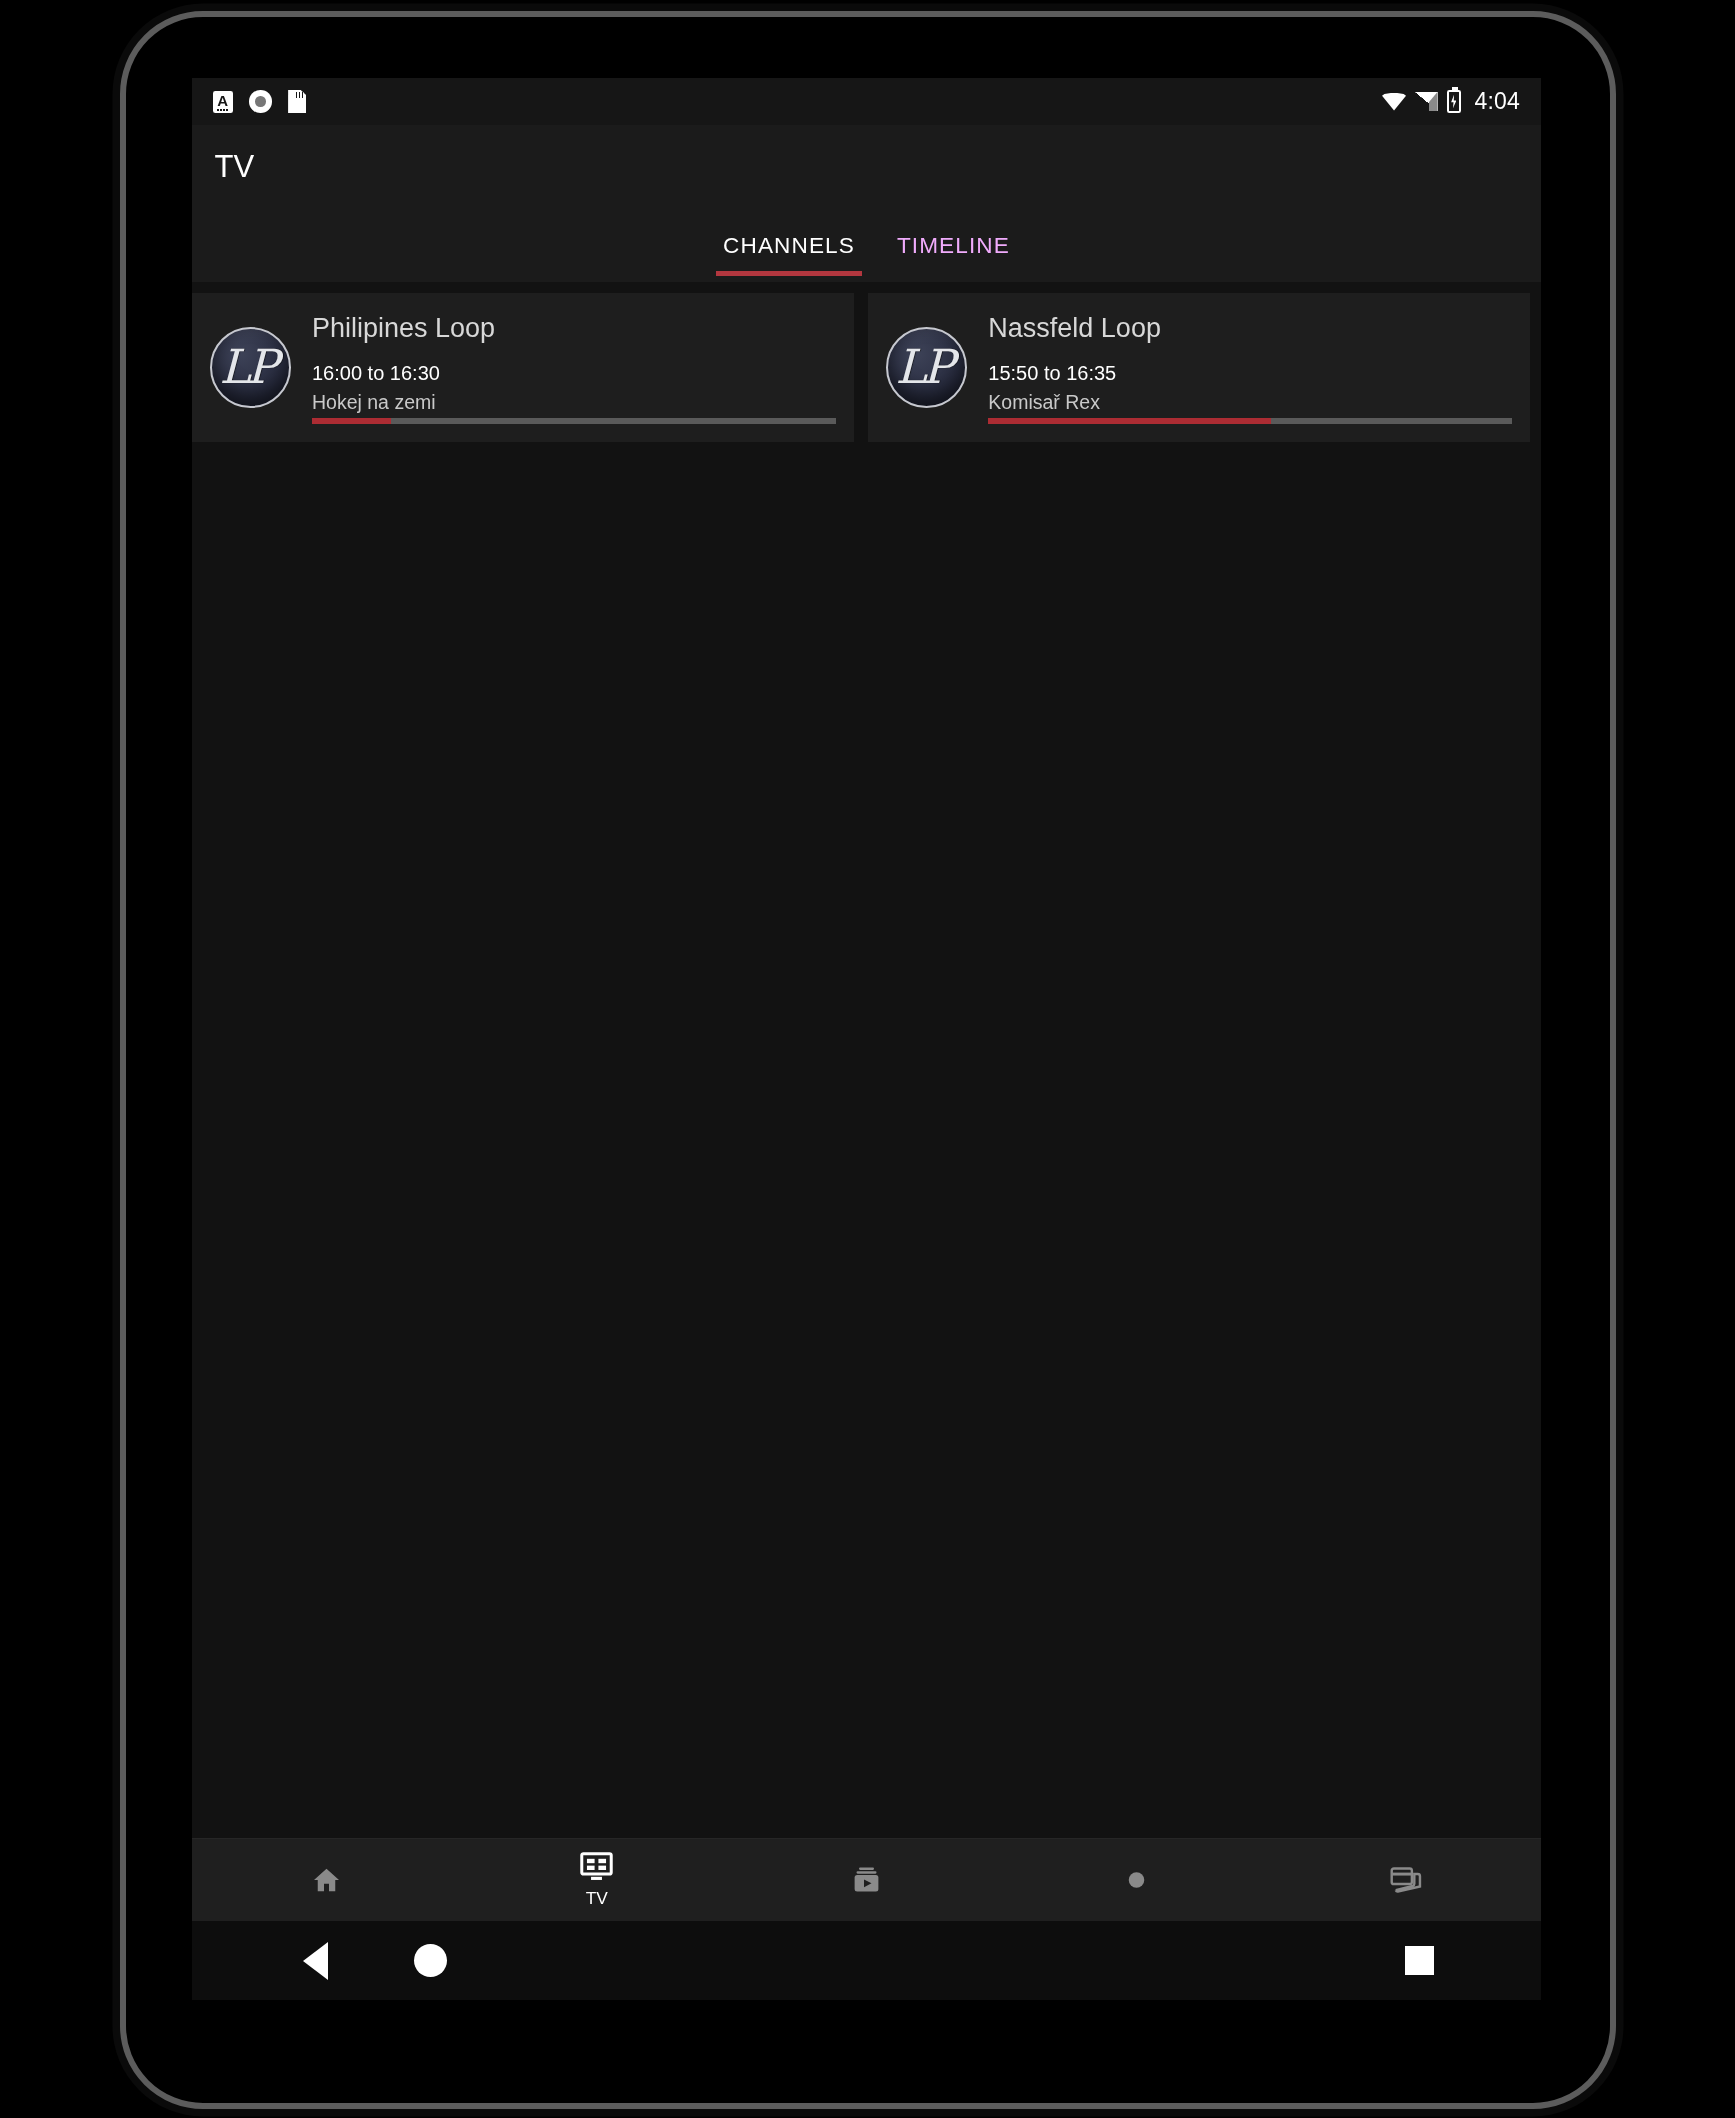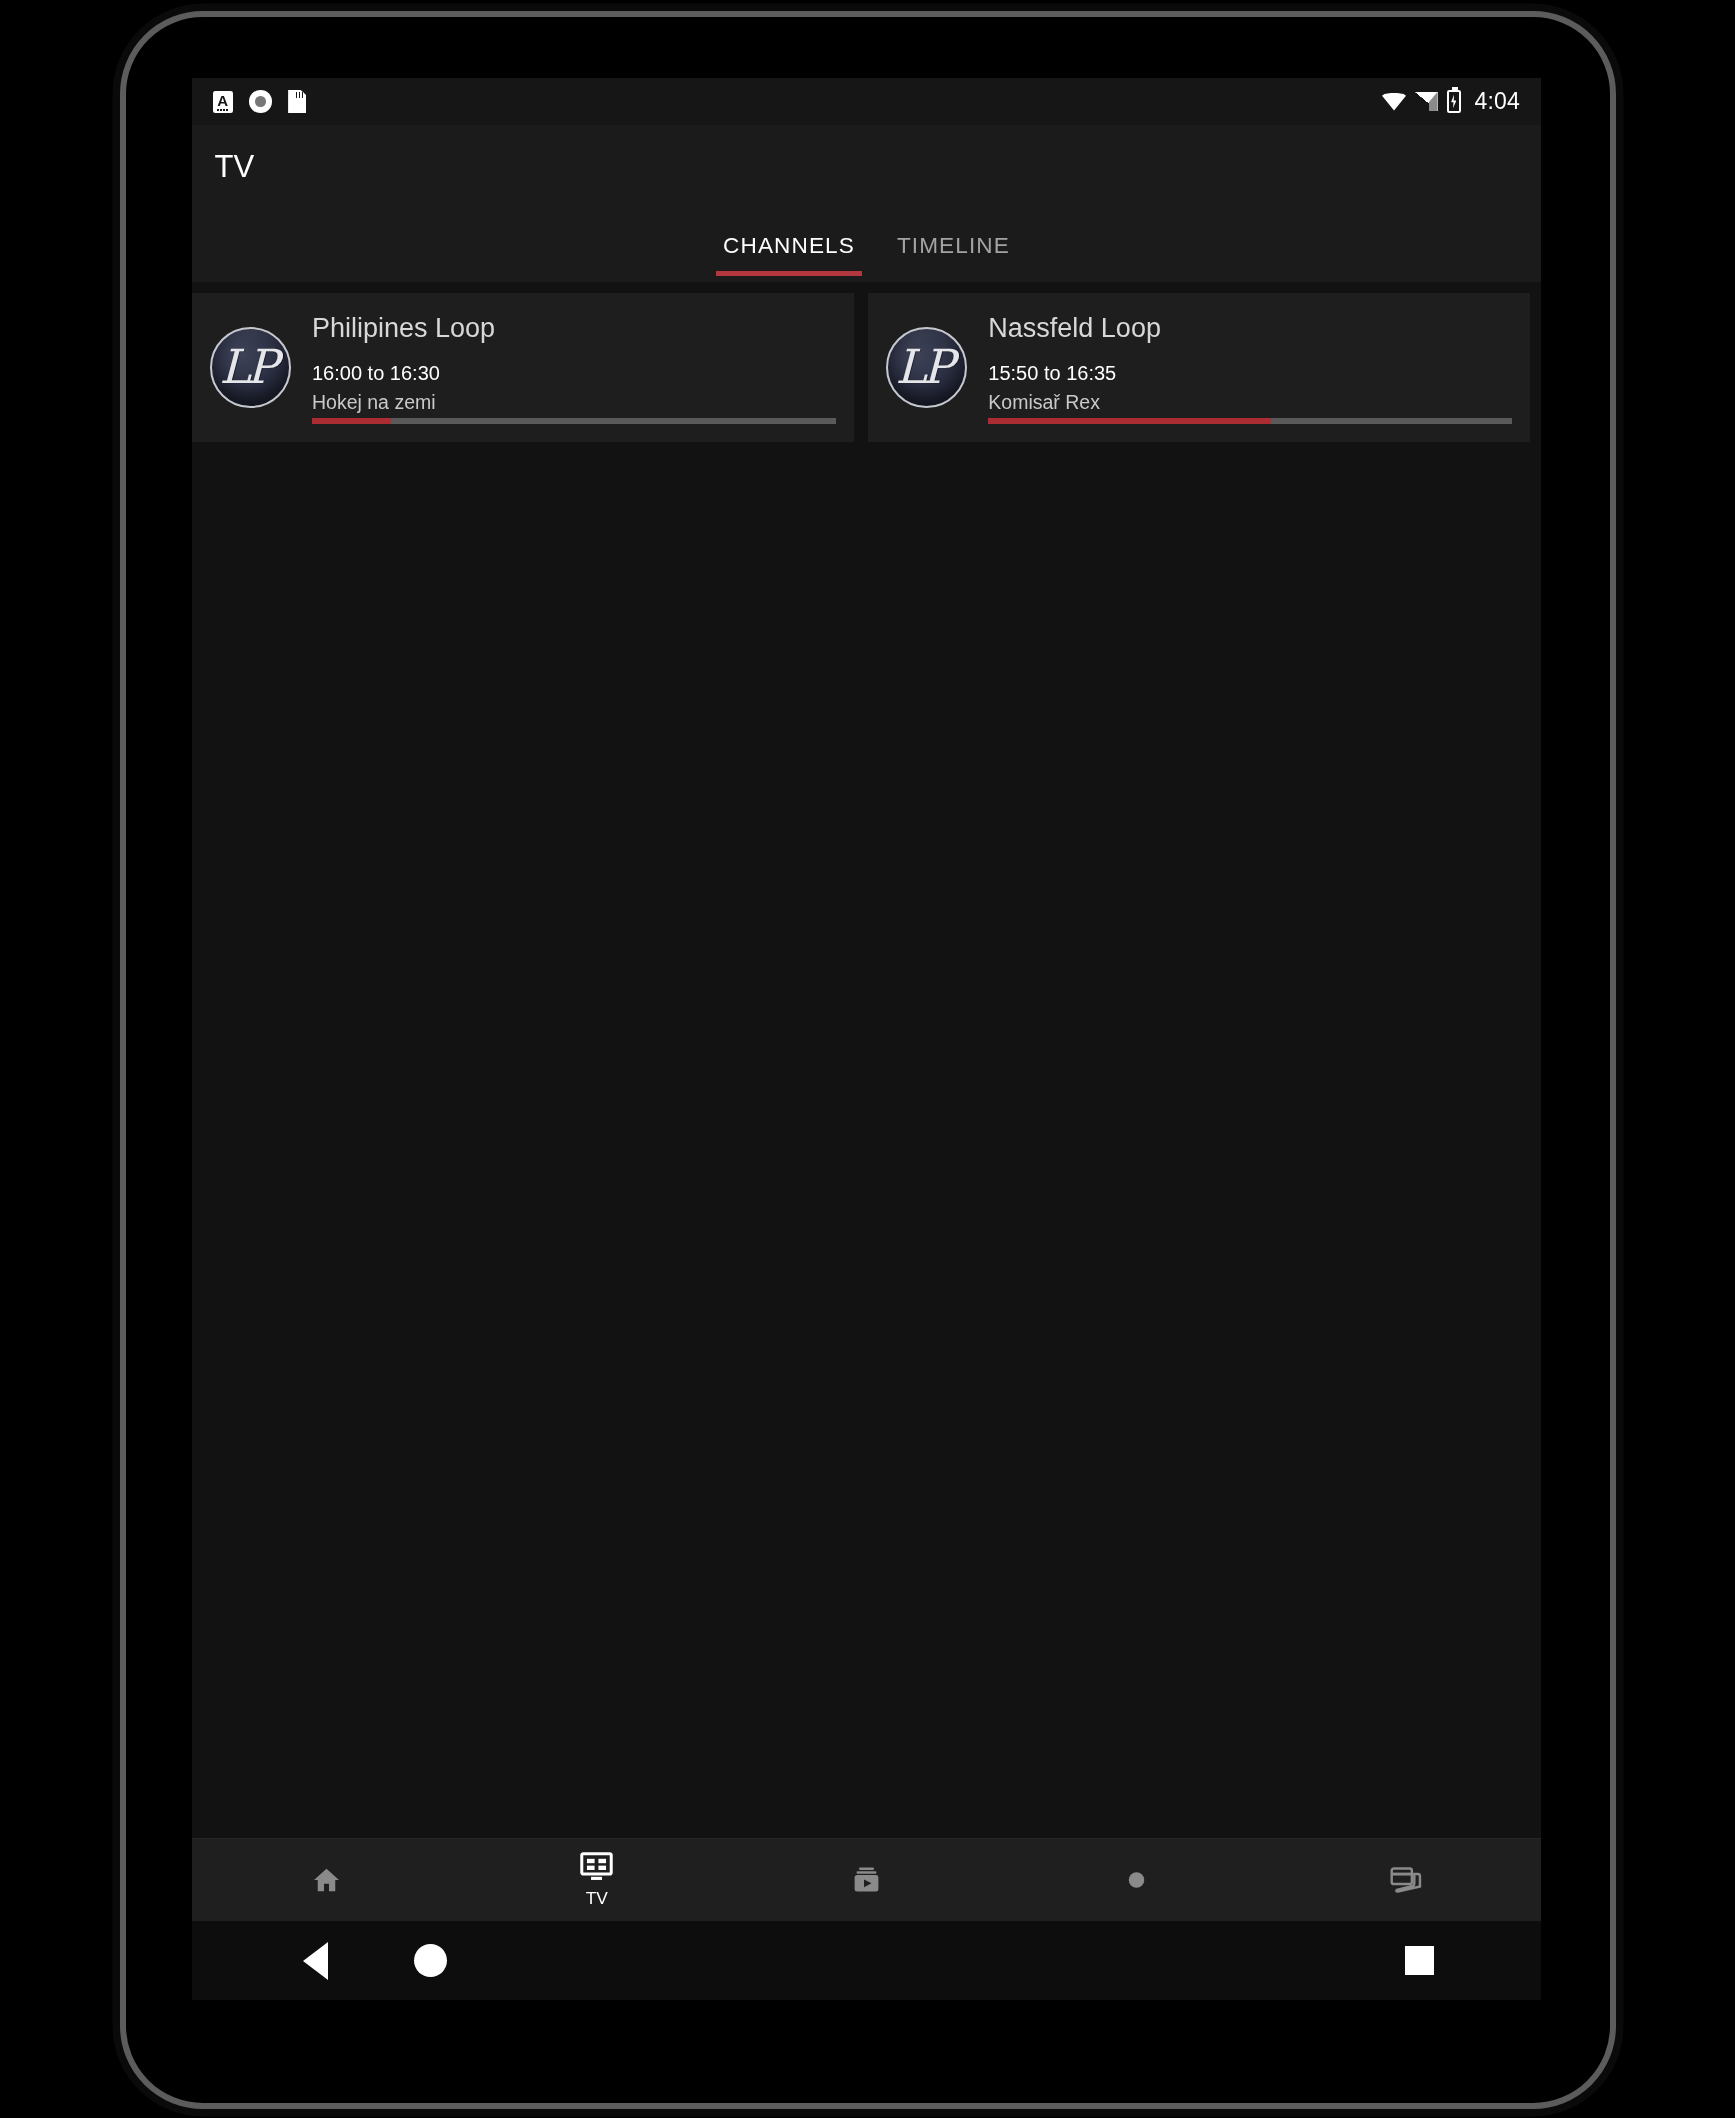--- a/index.html
+++ b/index.html
@@ -114,21 +114,21 @@
   .tabs{
     position:absolute; left:0; top:131px;
     width:100%; height:74px;
     background:#1b1b1b;
     display:flex; justify-content:center; align-items:flex-start;
   }
   .tab{
     position:relative;
     padding:24px 21px 16.5px;
     font-size:22.6px; letter-spacing:1.1px;
-    color:#a3a3a3; cursor:pointer;
+    color:#f0abfc; cursor:pointer;
   }
   .tab.active{ color:#fff; }
   .tab.active::after{
     content:""; position:absolute; left:13.5px; right:13.5px; bottom:0;
     height:4.5px; background:#b3373f;
   }
 
   
   .content{
     position:absolute; left:0; top:204px; right:0; bottom:162px;

